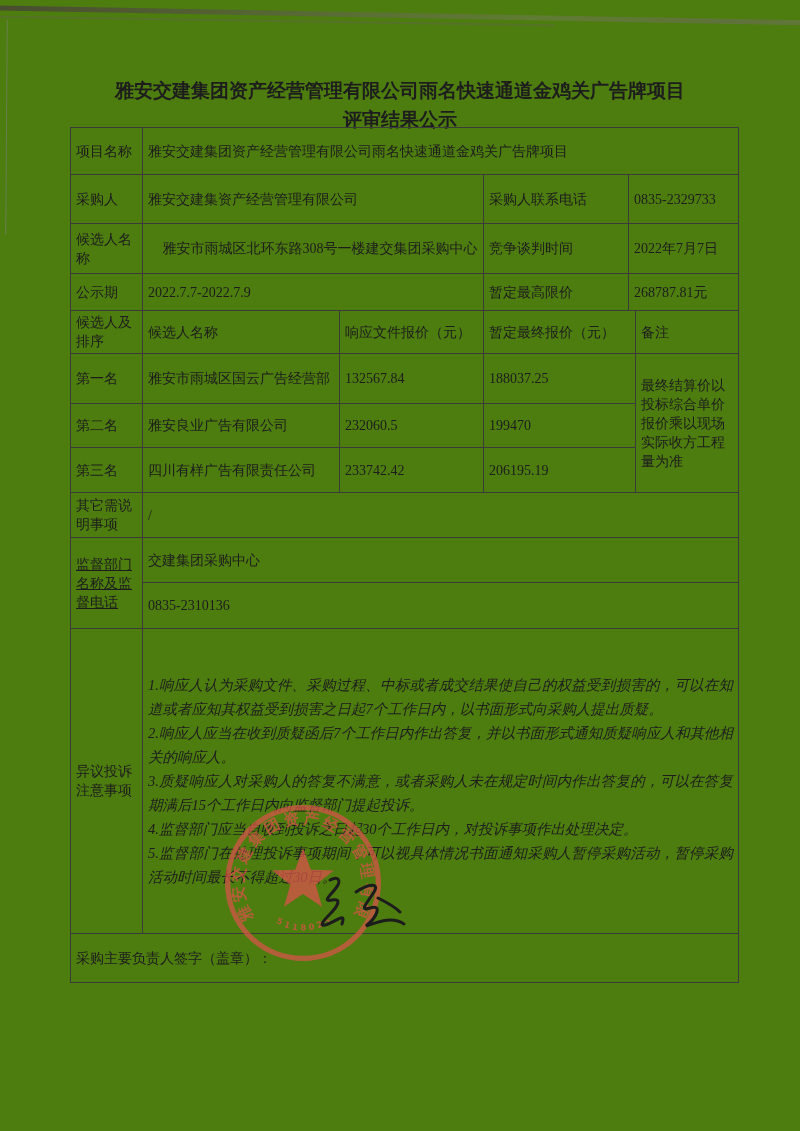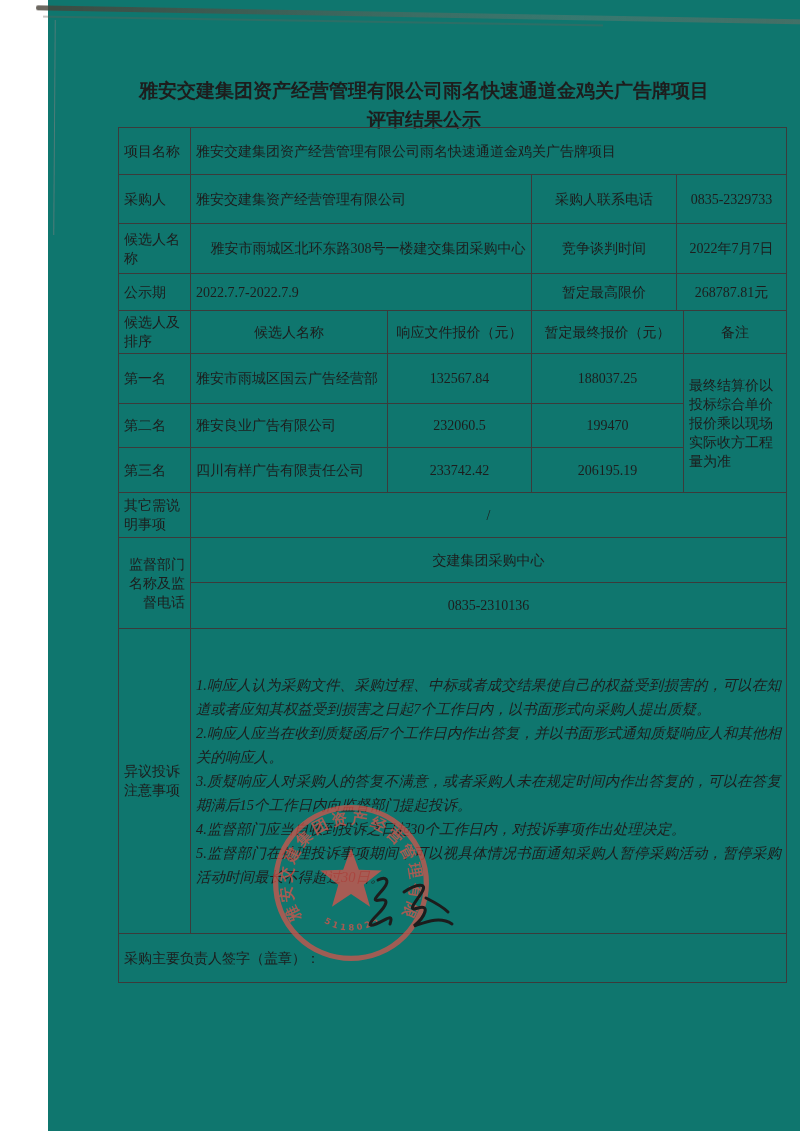--- a/index.html
+++ b/index.html
@@ -3,21 +3,21 @@
 <meta charset="utf-8">
 <style>
   html,body { margin:0; padding:0; }
   body {
     width:800px; height:1131px; position:relative;
     background:#ffffff;
     font-family:"Liberation Serif","DejaVu Serif",serif;
     color:#1d1d1d;
     overflow:hidden;
   }
-  .page { position:absolute; inset:0; background:#0f766e;margin-left:48px; }
+  .page { position:absolute; inset:0; background:#4d7c0f; }
 
   
   .scan-top {
     position:absolute; top:13px; left:-12px; width:840px; height:5px;
     background:linear-gradient(90deg,
       rgba(70,65,55,.80) 0%, rgba(85,80,70,.65) 25%,
       rgba(105,100,90,.50) 45%, rgba(130,125,115,.35) 65%,
       rgba(110,105,95,.55) 88%, rgba(120,115,105,.45) 100%);
     transform:rotate(1.05deg); border-radius:2px; filter:blur(.5px);
   }
@@ -36,22 +36,22 @@
   table.doc {
     position:absolute; left:70px; top:127px; width:668px;
     border-collapse:collapse; table-layout:fixed;
   }
   table.doc td {
     border:1px solid #3b3b3b; font-size:14px; line-height:19px;
     padding:2px 5px; vertical-align:middle; overflow:hidden;
     word-break:break-all;
   }
   td.lbl { padding:2px 3px 2px 5px; }
-  td.ctr { text-align:center; }
-  td.ctrl { text-align:right; }
+  td.ctr { }
+  td.ctrl { text-align:left;text-decoration:underline; }
   .indent { text-indent:1em;text-align:center; }
   tr.h42 td{height:42px} tr.h44 td{height:44px} tr.h45 td{height:45px}
   tr.h32 td{height:32px} tr.h37 td{height:37px} tr.h39 td{height:39px}
   tr.h40 td{height:40px} tr.h41 td{height:41px} tr.h300 td{height:300px}
   tr.hsig td{height:44px}
   td.remark { text-align:left; font-size:14.5px; line-height:23px; padding:4px 6px; }
   td.objection-cell { padding:6px 10px;font-style:italic; }
   .obj-item { font-size:14.5px; line-height:24px; text-align:justify; }
 
   

